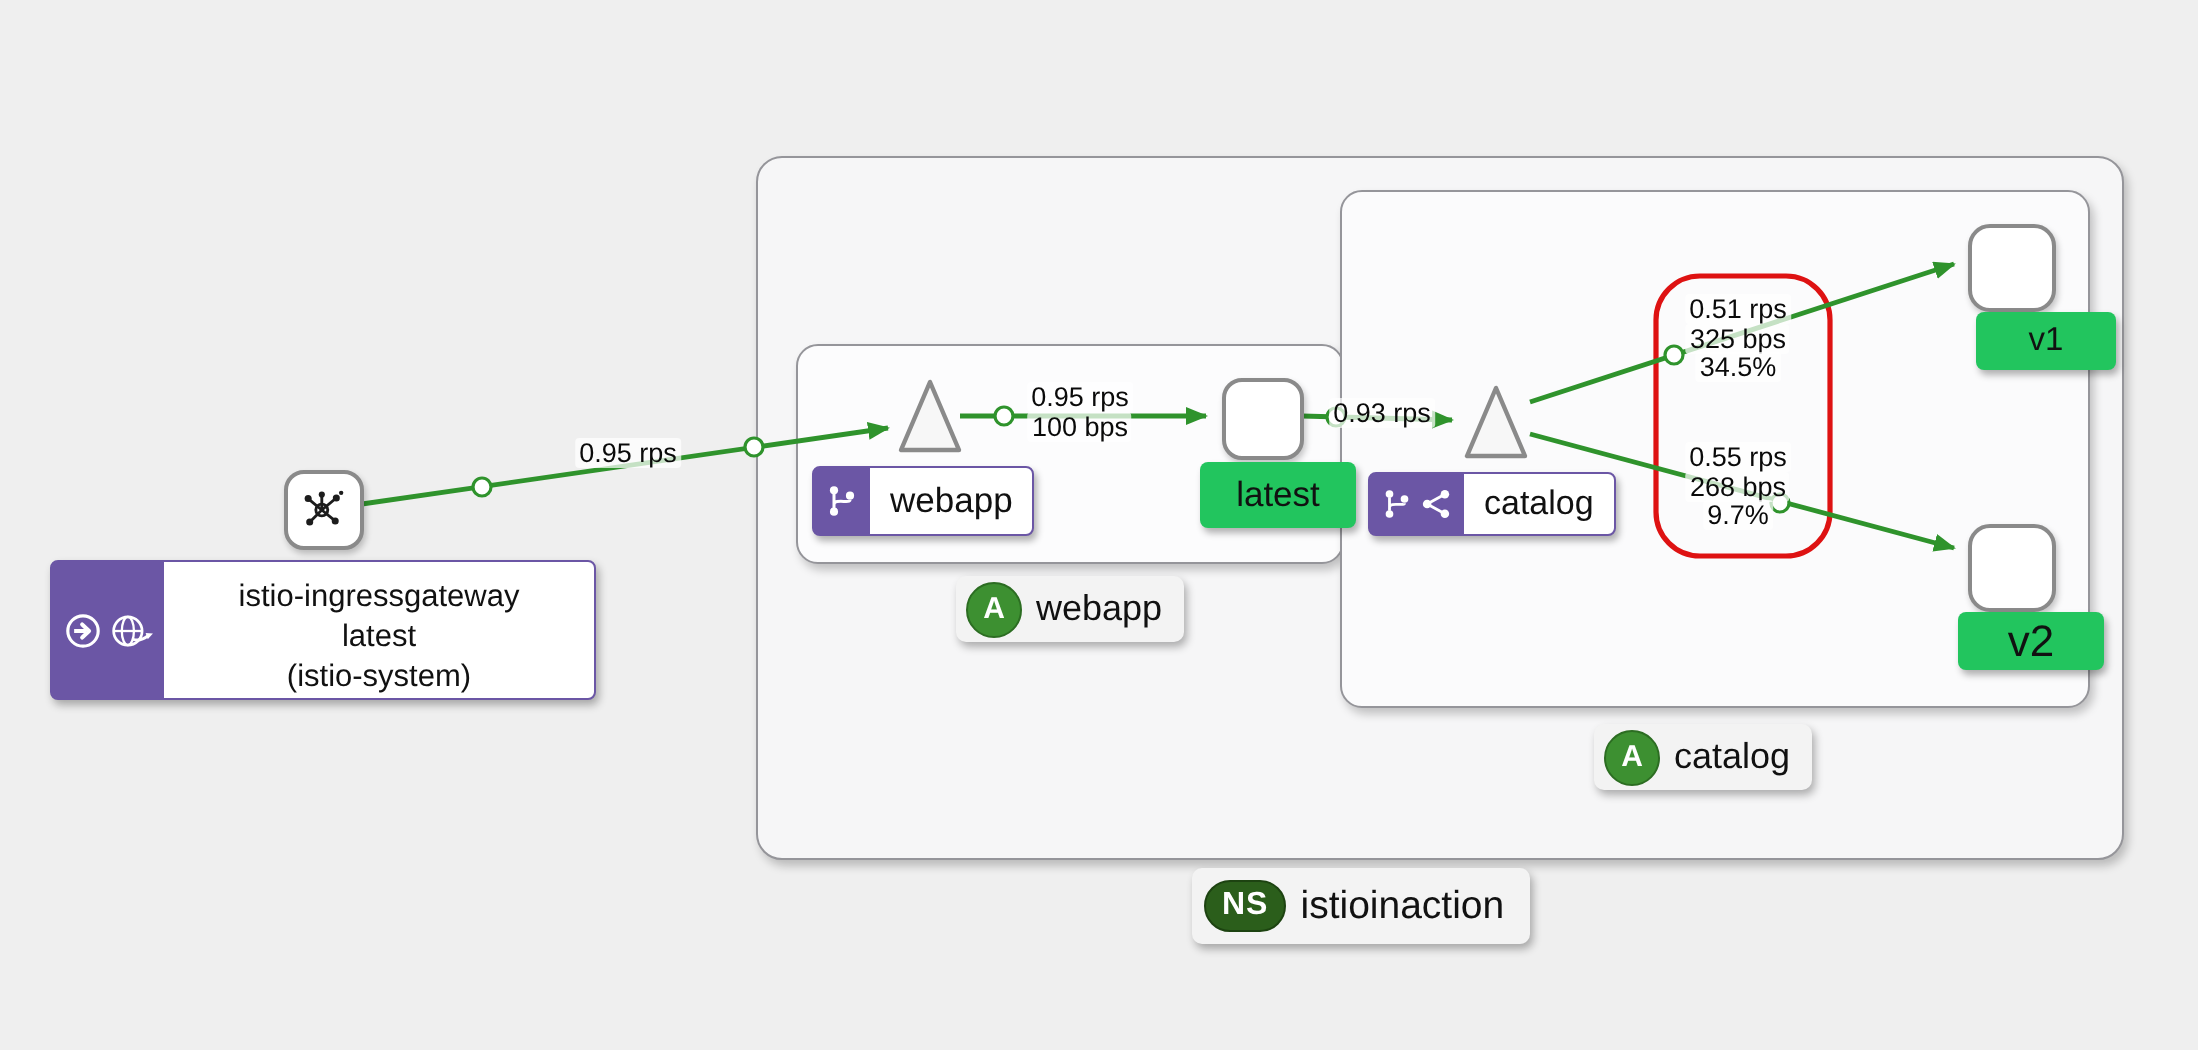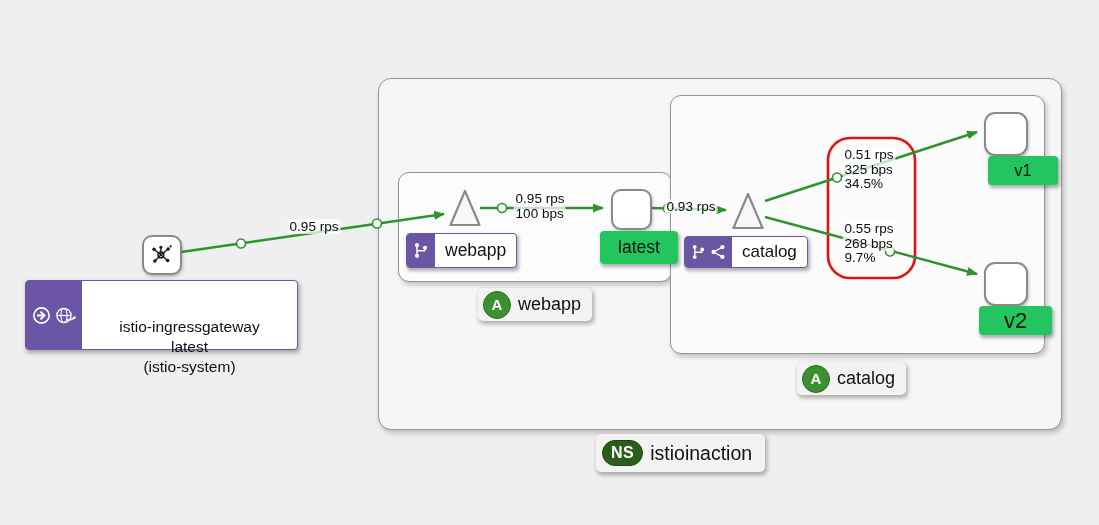--- a/index.html
+++ b/index.html
@@ -28,24 +28,24 @@
   .v2-label{left:979px;top:306px;width:57px;height:29px;font-size:22px;}
 
   .vlabel{position:absolute;display:flex;align-items:stretch;border:1.5px solid #6b56a5;border-radius:4px;background:#fff;box-shadow:1.5px 2.5px 3.5px rgba(0,0,0,0.3);color:#111;font-size:17.5px;}
   .vlabel .badge-strip{background:#6b56a5;display:flex;align-items:center;justify-content:center;gap:4px;padding:0 6px;border-radius:2px 0 0 2px;}
   .vlabel .vtext{display:flex;align-items:center;justify-content:center;padding:0 10px;}
   .webapp-label{left:406px;top:233px;height:33px;}
   .catalog-label{left:684px;top:236px;height:30px;font-size:17px;}
 
   .gw-label{left:25px;top:280px;width:271px;height:68px;position:absolute;display:flex;align-items:stretch;border:1.5px solid #6b56a5;border-radius:4px;background:#fff;box-shadow:1.5px 2.5px 4px rgba(0,0,0,0.3);}
   .gw-label .badge-strip{background:#6b56a5;width:56px;display:flex;align-items:center;justify-content:center;gap:3px;border-radius:2px 0 0 2px;}
-  .gw-text{flex:1;display:flex;flex-direction:column;align-items:center;justify-content:flex-start;font-size:15.5px;line-height:20px;color:#111;margin-top:36px;}
-
-  
-  .edge-label{position:absolute;transform:translateX(-50%);text-align:left;font-size:13.5px;line-height:14.5px;color:#0a0a0a;white-space:nowrap;}
+  .gw-text{flex:1;display:flex;flex-direction:column;align-items:center;justify-content:flex-end;font-size:15.5px;line-height:20px;color:#111;}
+
+  
+  .edge-label{position:absolute;transform:translateX(-50%);text-align:center;font-size:13.5px;line-height:14.5px;color:#0a0a0a;white-space:nowrap;}
   .edge-label span{background:rgba(255,255,255,0.72);padding:0 2px;border-radius:2px;}
 
   
   .gbadge{position:absolute;display:flex;align-items:center;background:#f3f3f3;border-radius:5px;box-shadow:1.5px 2.5px 4px rgba(0,0,0,0.3);padding:3px 11px 3px 5px;gap:7px;color:#111;}
   .app-circle{width:26px;height:26px;border-radius:50%;background:#3d9031;border:1.5px solid #2c6d22;color:#fff;font-weight:bold;font-size:15px;display:flex;align-items:center;justify-content:center;}
   .gbadge .gtext{font-size:18px;}
   .webapp-badge{left:478px;top:288px;height:33px;box-sizing:border-box;}
   .catalog-badge{left:797px;top:362px;height:33px;box-sizing:border-box;}
   .ns-badge{left:596px;top:434px;height:38px;box-sizing:border-box;padding:4px 13px 4px 6px;}
   .ns-pill{background:#2b5e1b;border:1.5px solid #1d4311;color:#fff;font-weight:bold;font-size:16px;border-radius:14px;padding:3px 8px;letter-spacing:0.5px;}

